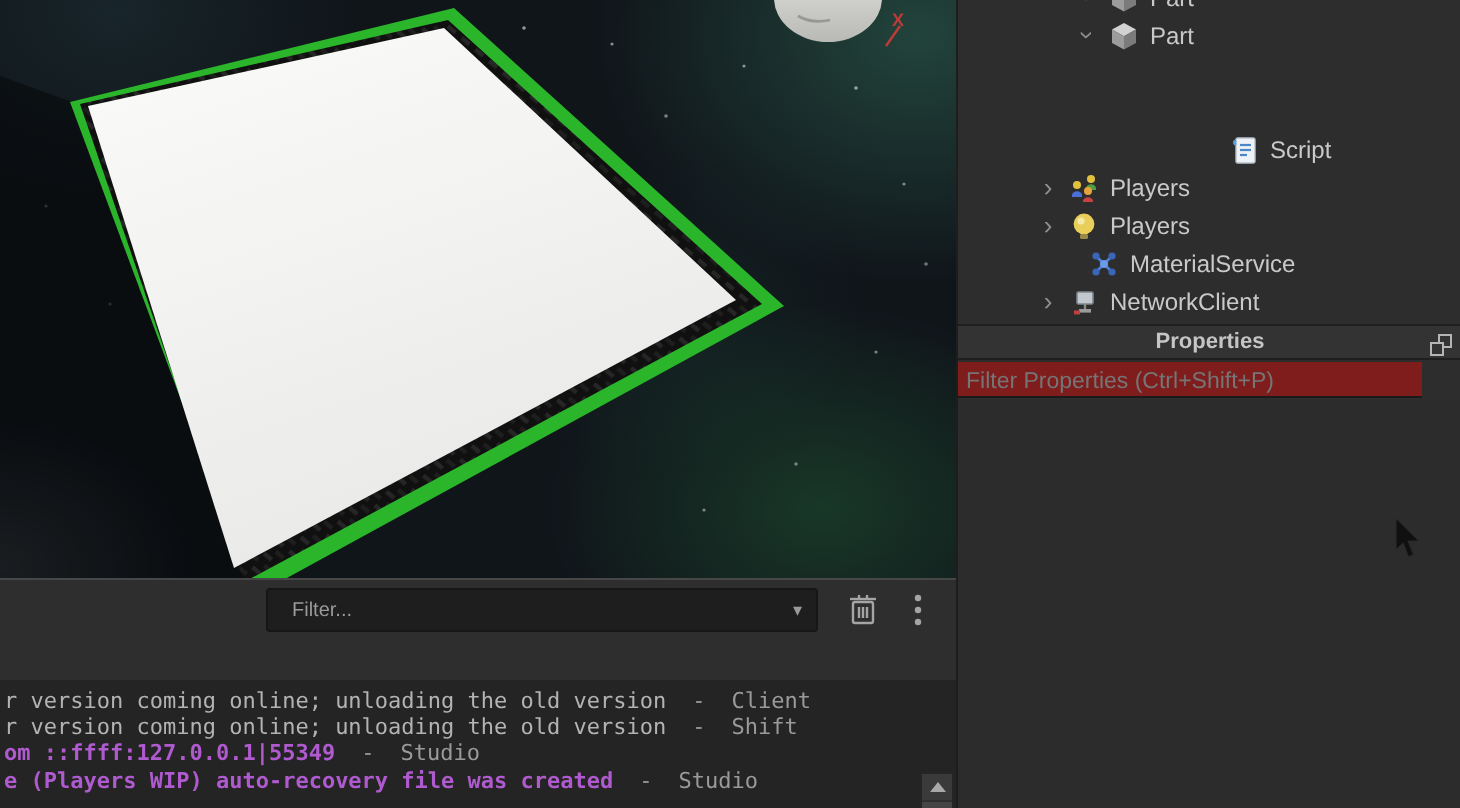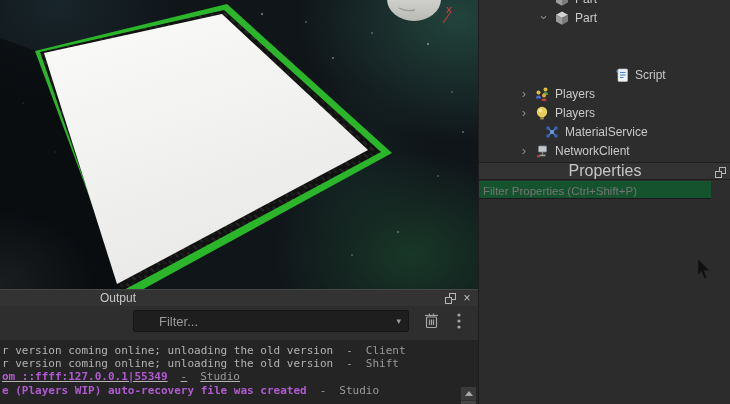--- a/index.html
+++ b/index.html
@@ -40,25 +40,25 @@
   .chev.expanded { transform:rotate(90deg); }
   .chev.none { visibility:hidden; }
   .ticon { width:16px; height:16px; flex:0 0 16px; margin-right:5px; display:flex; }
   .tlabel { font-size:12px; color:#c9c9c9; white-space:nowrap; }
 
   .props-header {
     position:absolute; left:0; top:162px; width:252px; height:18px;
     background:#333333; border-top:1px solid #1e1e1e; border-bottom:1px solid #1e1e1e;
     display:flex; align-items:center; justify-content:center;
   }
-  .props-header .ptitle { font-size:16px; color:#c5c5c5; }
+  .props-header .ptitle { font-size:11px; color:#c5c5c5;font-weight:bold; }
   .float-btn { position:absolute; right:5px; top:4px; width:11px; height:11px; cursor:pointer; }
   .props-filter {
     position:absolute; left:0; top:181px; width:232px; height:18px;
-    background:#14532d; border-bottom:1px solid #1a1a1a;
+    background:#7f1d1d; border-bottom:1px solid #1a1a1a;
   }
   .props-filter input {
     width:100%; height:100%; background:transparent; border:none; outline:none;
     font-family:"Liberation Sans", sans-serif; font-size:11.5px; color:#9a9a9a; padding:0 4px;
   }
   .props-filter input::placeholder { color:#757575; opacity:1; }
   .props-empty { position:absolute; left:0; top:200px; width:252px; height:204px; background:#2c2c2c; }
 
   
   .output-panel {
@@ -74,21 +74,21 @@
   }
   .sq-back { position:absolute; right:0; top:0; width:7px; height:7px; border:1px solid #b5b5b5; }
   .sq-front { position:absolute; left:0; bottom:0; width:7px; height:7px; border:1px solid #b5b5b5; background:#333; }
 
   .out-toolbar { position:relative; width:478px; height:30px; background:#2e2e2e; }
   .filter-combo {
     position:absolute; left:133px; top:4px; width:276px; height:22px;
     background:#1e1e1e; border:1px solid #161616; border-radius:2px;
     display:flex; align-items:center; cursor:pointer;
   }
-  .filter-combo .combo-text { flex:1; font-size:13px; color:#9a9a9a; padding-left:25px; }
+  .filter-combo .combo-text { flex:1; font-size:10px; color:#9a9a9a; padding-left:12px; }
   .filter-combo .caret { color:#9a9a9a; font-size:9px; padding-right:7px; }
   .trash-btn { position:absolute; left:422px; top:5px; width:19px; height:20px; cursor:pointer; }
   .kebab-btn { position:absolute; left:452px; top:5px; width:14px; height:20px; cursor:pointer;
                display:flex; align-items:center; justify-content:center; }
 
   .out-log {
     position:absolute; left:0; top:50px; width:478px; height:69px;
     background:#242424; overflow:hidden;
     font-family:"DejaVu Sans Mono","Liberation Mono", monospace; font-size:11px;padding-left:12px;
   }
@@ -279,28 +279,20 @@
     </div>
 
     <div class="props-filter">
       <input type="text" placeholder="Filter Properties (Ctrl+Shift+P)" style="">
     </div>
 
     <div class="props-empty"></div>
   </div>
 
   <div class="output-panel">
-    <div class="out-header">
-      <span class="out-title">Output</span>
-      <span class="out-float float-btn" style="position:absolute;">
-        <span class="sq-back"></span>
-          <span class="sq-front"></span>
-      </span>
-      <span class="out-close">×</span>
-    </div>
 
     <div class="out-toolbar">
       <div class="filter-combo">
         <span class="combo-text">Filter...</span>
         <span class="caret">▾</span>
       </div>
       <span class="trash-btn">
         <svg width="19" height="20" viewBox="0 0 19 20">
             <g stroke="#a5a5a5" stroke-width="1.2" fill="none">
               <rect x="4.5" y="6" width="10" height="10.5" rx="1"></rect>
@@ -321,21 +313,21 @@
           </svg>
       </span>
     </div>
 
     <div class="out-log">
 
       <div class="log-line" style="top:4px;"><span class="msg">r version coming online; unloading the old version</span><span class="sep">-</span><span class="src">Client</span></div>
 
       <div class="log-line" style="top:17px;"><span class="msg">r version coming online; unloading the old version</span><span class="sep">-</span><span class="src">Shift</span></div>
 
-      <div class="log-line purple" style="top:30px;text-decoration:underline;"><span class="msg">om ::ffff:127.0.0.1|55349</span><span class="sep">-</span><span class="src">Studio</span></div>
+      <div class="log-line purple" style="top:30px;"><span class="msg">om ::ffff:127.0.0.1|55349</span><span class="sep">-</span><span class="src">Studio</span></div>
 
       <div class="log-line purple" style="top:44px;"><span class="msg">e (Players WIP) auto-recovery file was created</span><span class="sep">-</span><span class="src">Studio</span></div>
 
       <div class="vscroll">
         <span class="vs-btn vs-up">
             <span class="tri up"></span>
           </span>
         <span class="vs-thumb"></span>
 
       </div>

